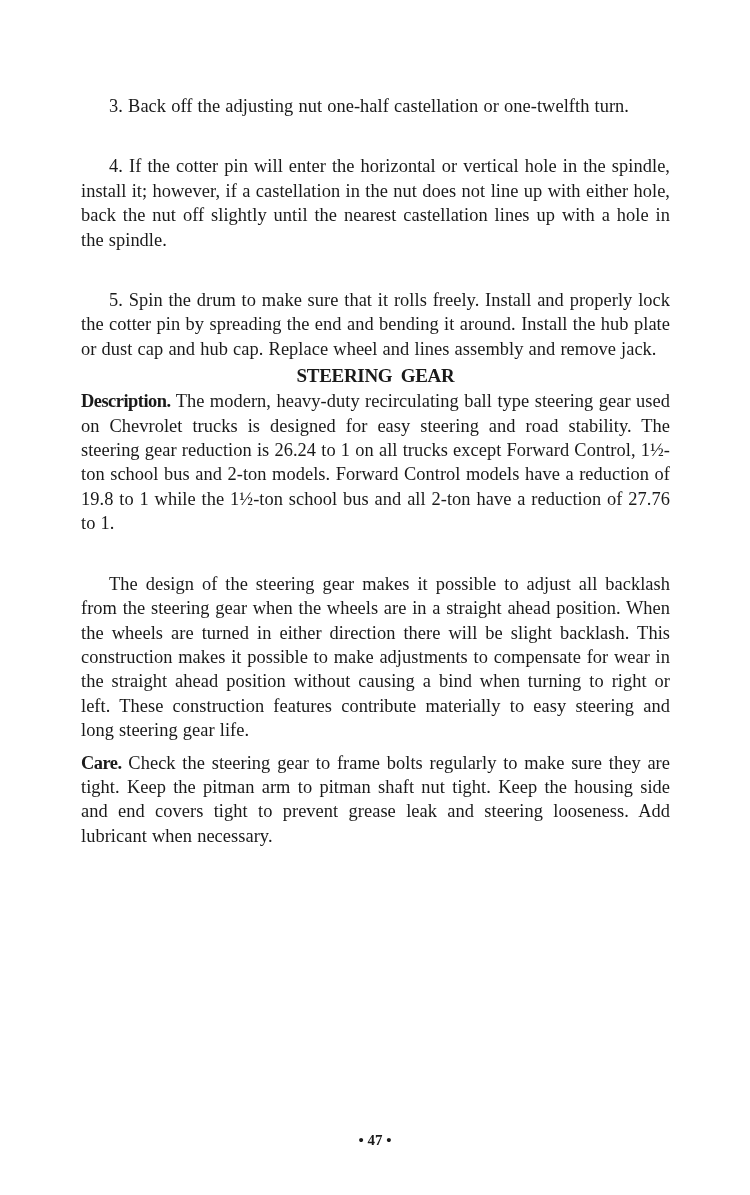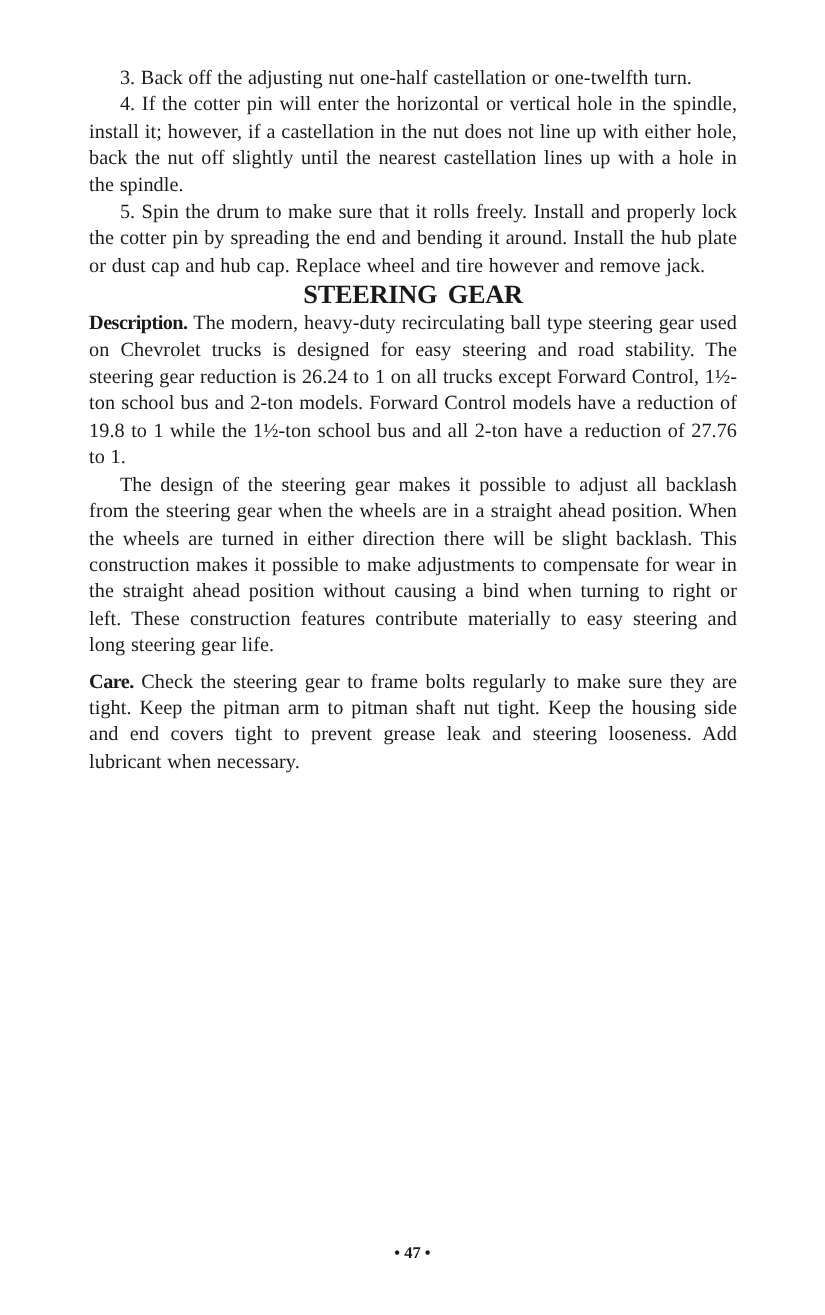--- a/index.html
+++ b/index.html
@@ -25,32 +25,33 @@
       margin: 0;
       font-size: 16.6px;
       line-height: 24.4px;
       text-align: justify;
       letter-spacing: -0.35px;
       word-spacing: 0.5px;
       hyphens: none;
     }
     p.indent {
       text-indent: 28px;
+      margin-top: 36px;
     }
     p.gap {
       margin-top: 8px;
     }
     .lead {
       font-weight: bold;
       letter-spacing: -0.5px;
     }
     h2 {
       margin: 0;
       text-align: center;
-      font-size: 24px;
+      font-size: 19px;
       line-height: 26px;
       font-weight: bold;
       letter-spacing: -0.3px;
       font-family: "Liberation Serif", "DejaVu Serif", serif;
     }
     h2.steering {
       margin-top: 2px;
       margin-bottom: 0px;
       word-spacing: 4px;
     }
@@ -84,21 +85,21 @@
     <span>Back off the adjusting nut one-half castellation or one-twelfth turn.</span>
   </p>
 
   <p class="indent body-font">
     <span>4.</span>
     <span>If the cotter pin will enter the horizontal or vertical hole in the spindle, install it; however, if a castellation in the nut does not line up with either hole, back the nut off slightly until the nearest castellation lines up with a hole in the spindle.</span>
   </p>
 
   <p class="indent body-font">
     <span>5.</span>
-    <span>Spin the drum to make sure that it rolls freely. Install and properly lock the cotter pin by spreading the end and bending it around. Install the hub plate or dust cap and hub cap. Replace wheel and tire however and remove jack.</span>
+    <span>Spin the drum to make sure that it rolls freely. Install and properly lock the cotter pin by spreading the end and bending it around. Install the hub plate or dust cap and hub cap. Replace wheel and lines assembly and remove jack.</span>
   </p>
 
   <h2 class="steering">STEERING GEAR</h2>
 
   <p class="body-font">
     <span class="lead">Description.</span>
     <span>The modern, heavy-duty recirculating ball type steering gear used on Chevrolet trucks is designed for easy steering and road stability. The steering gear reduction is 26.24 to 1 on all trucks except Forward Control, 1½-ton school bus and 2-ton models. Forward Control models have a reduction of 19.8 to 1 while the 1½-ton school bus and all 2-ton have a reduction of 27.76 to 1.</span>
   </p>
 
 

